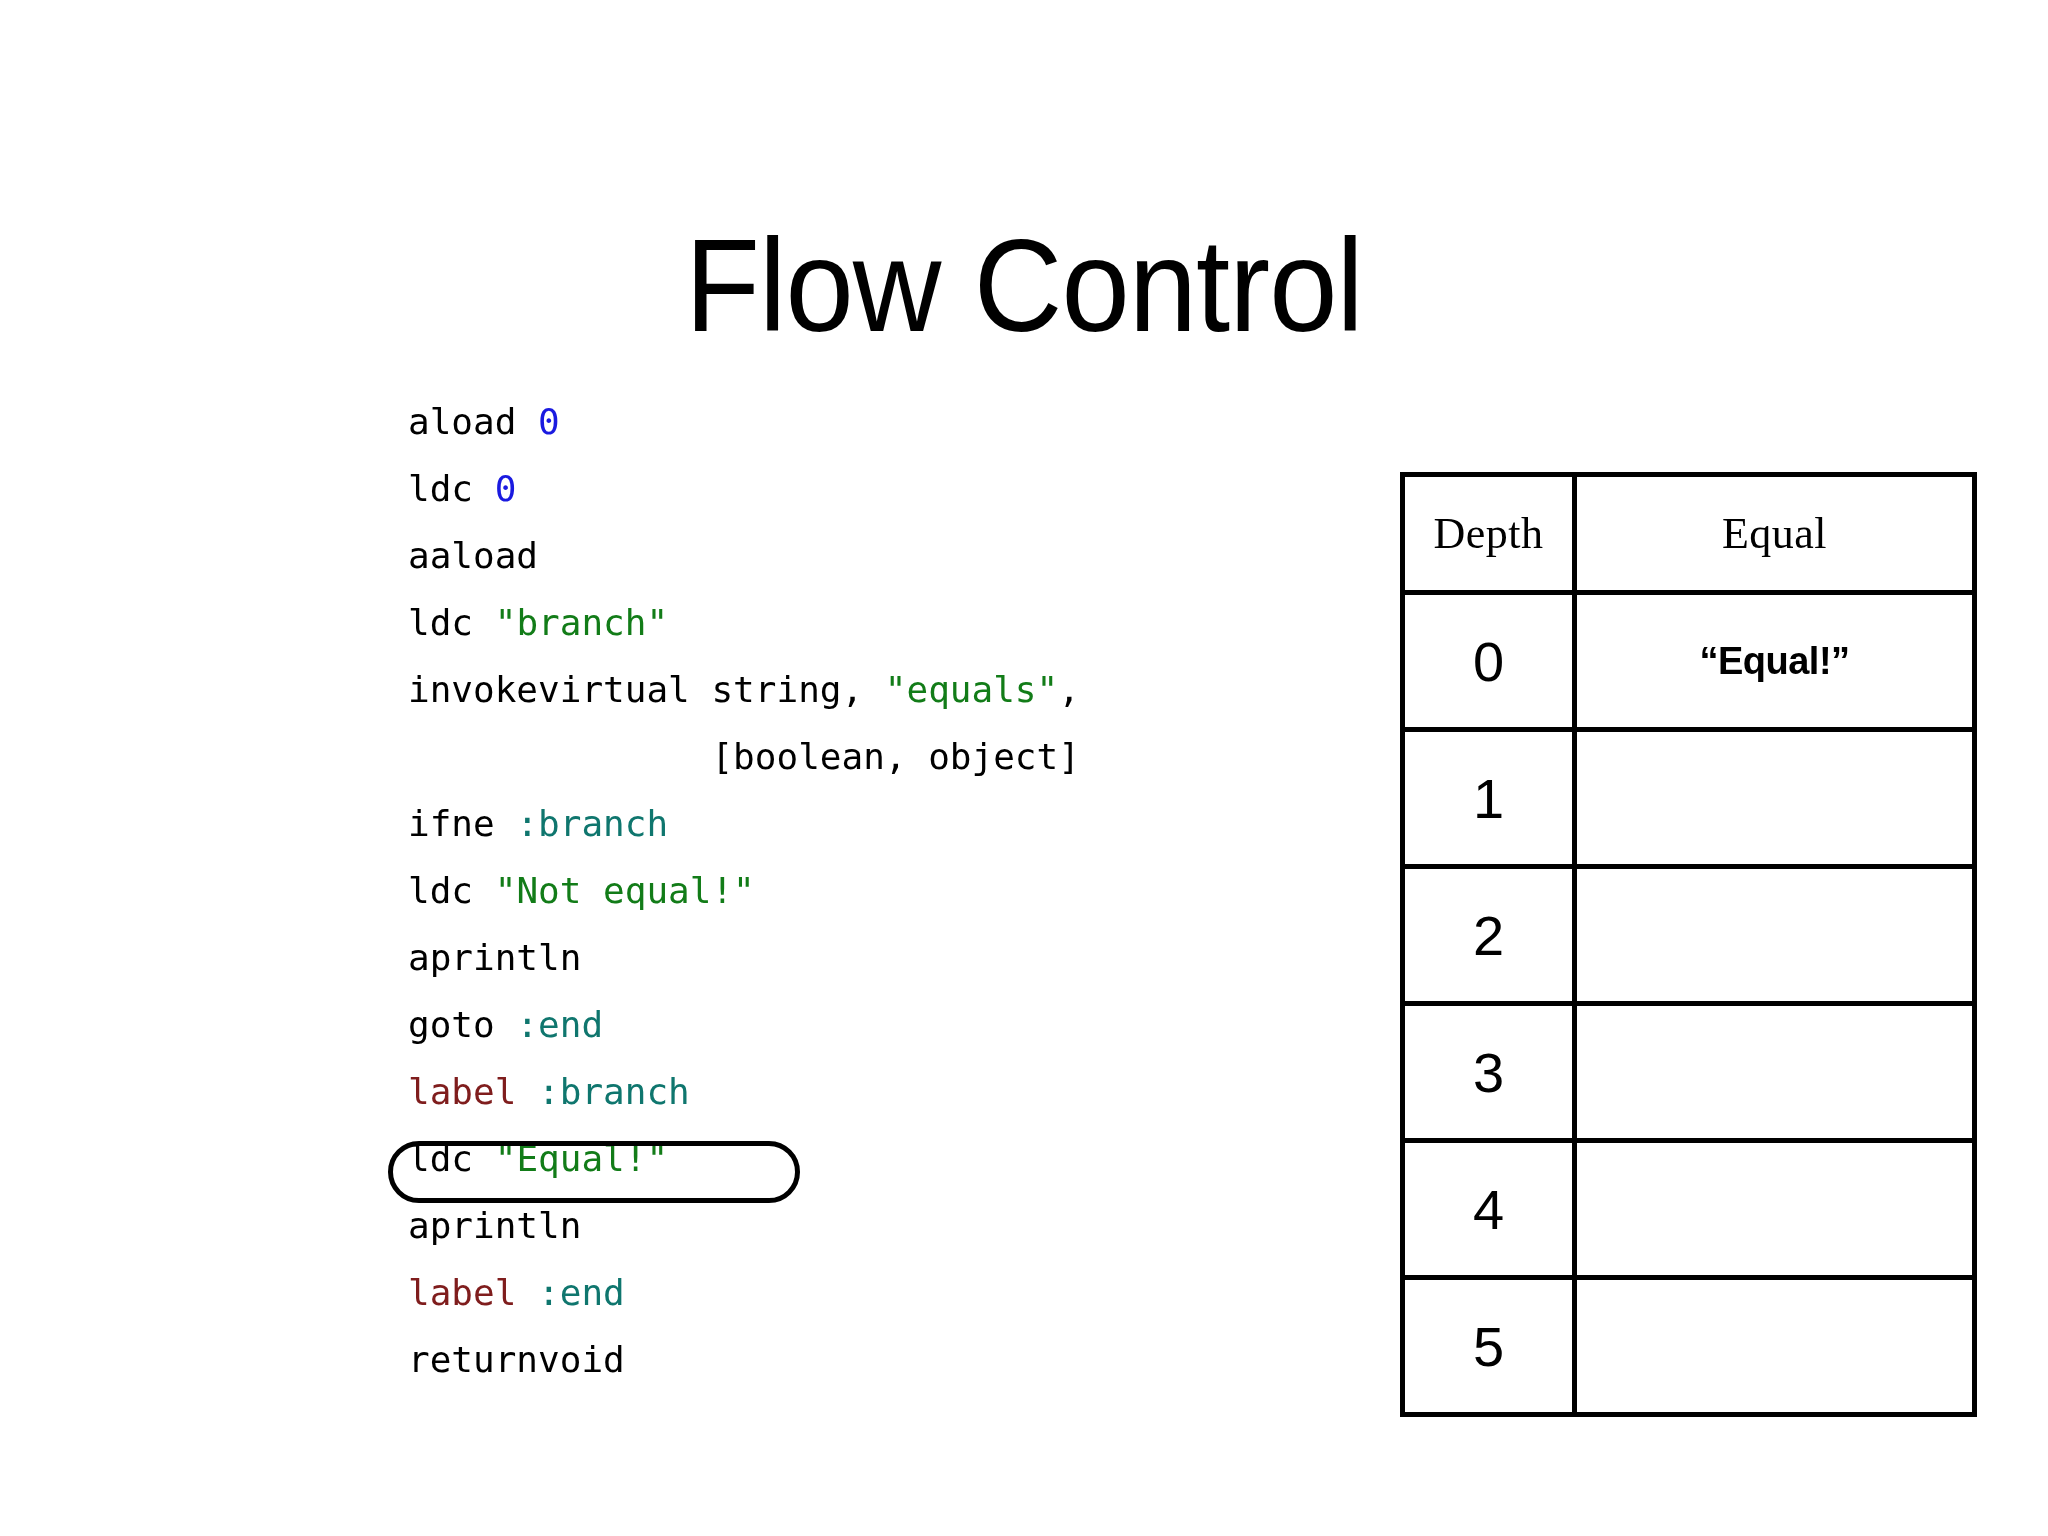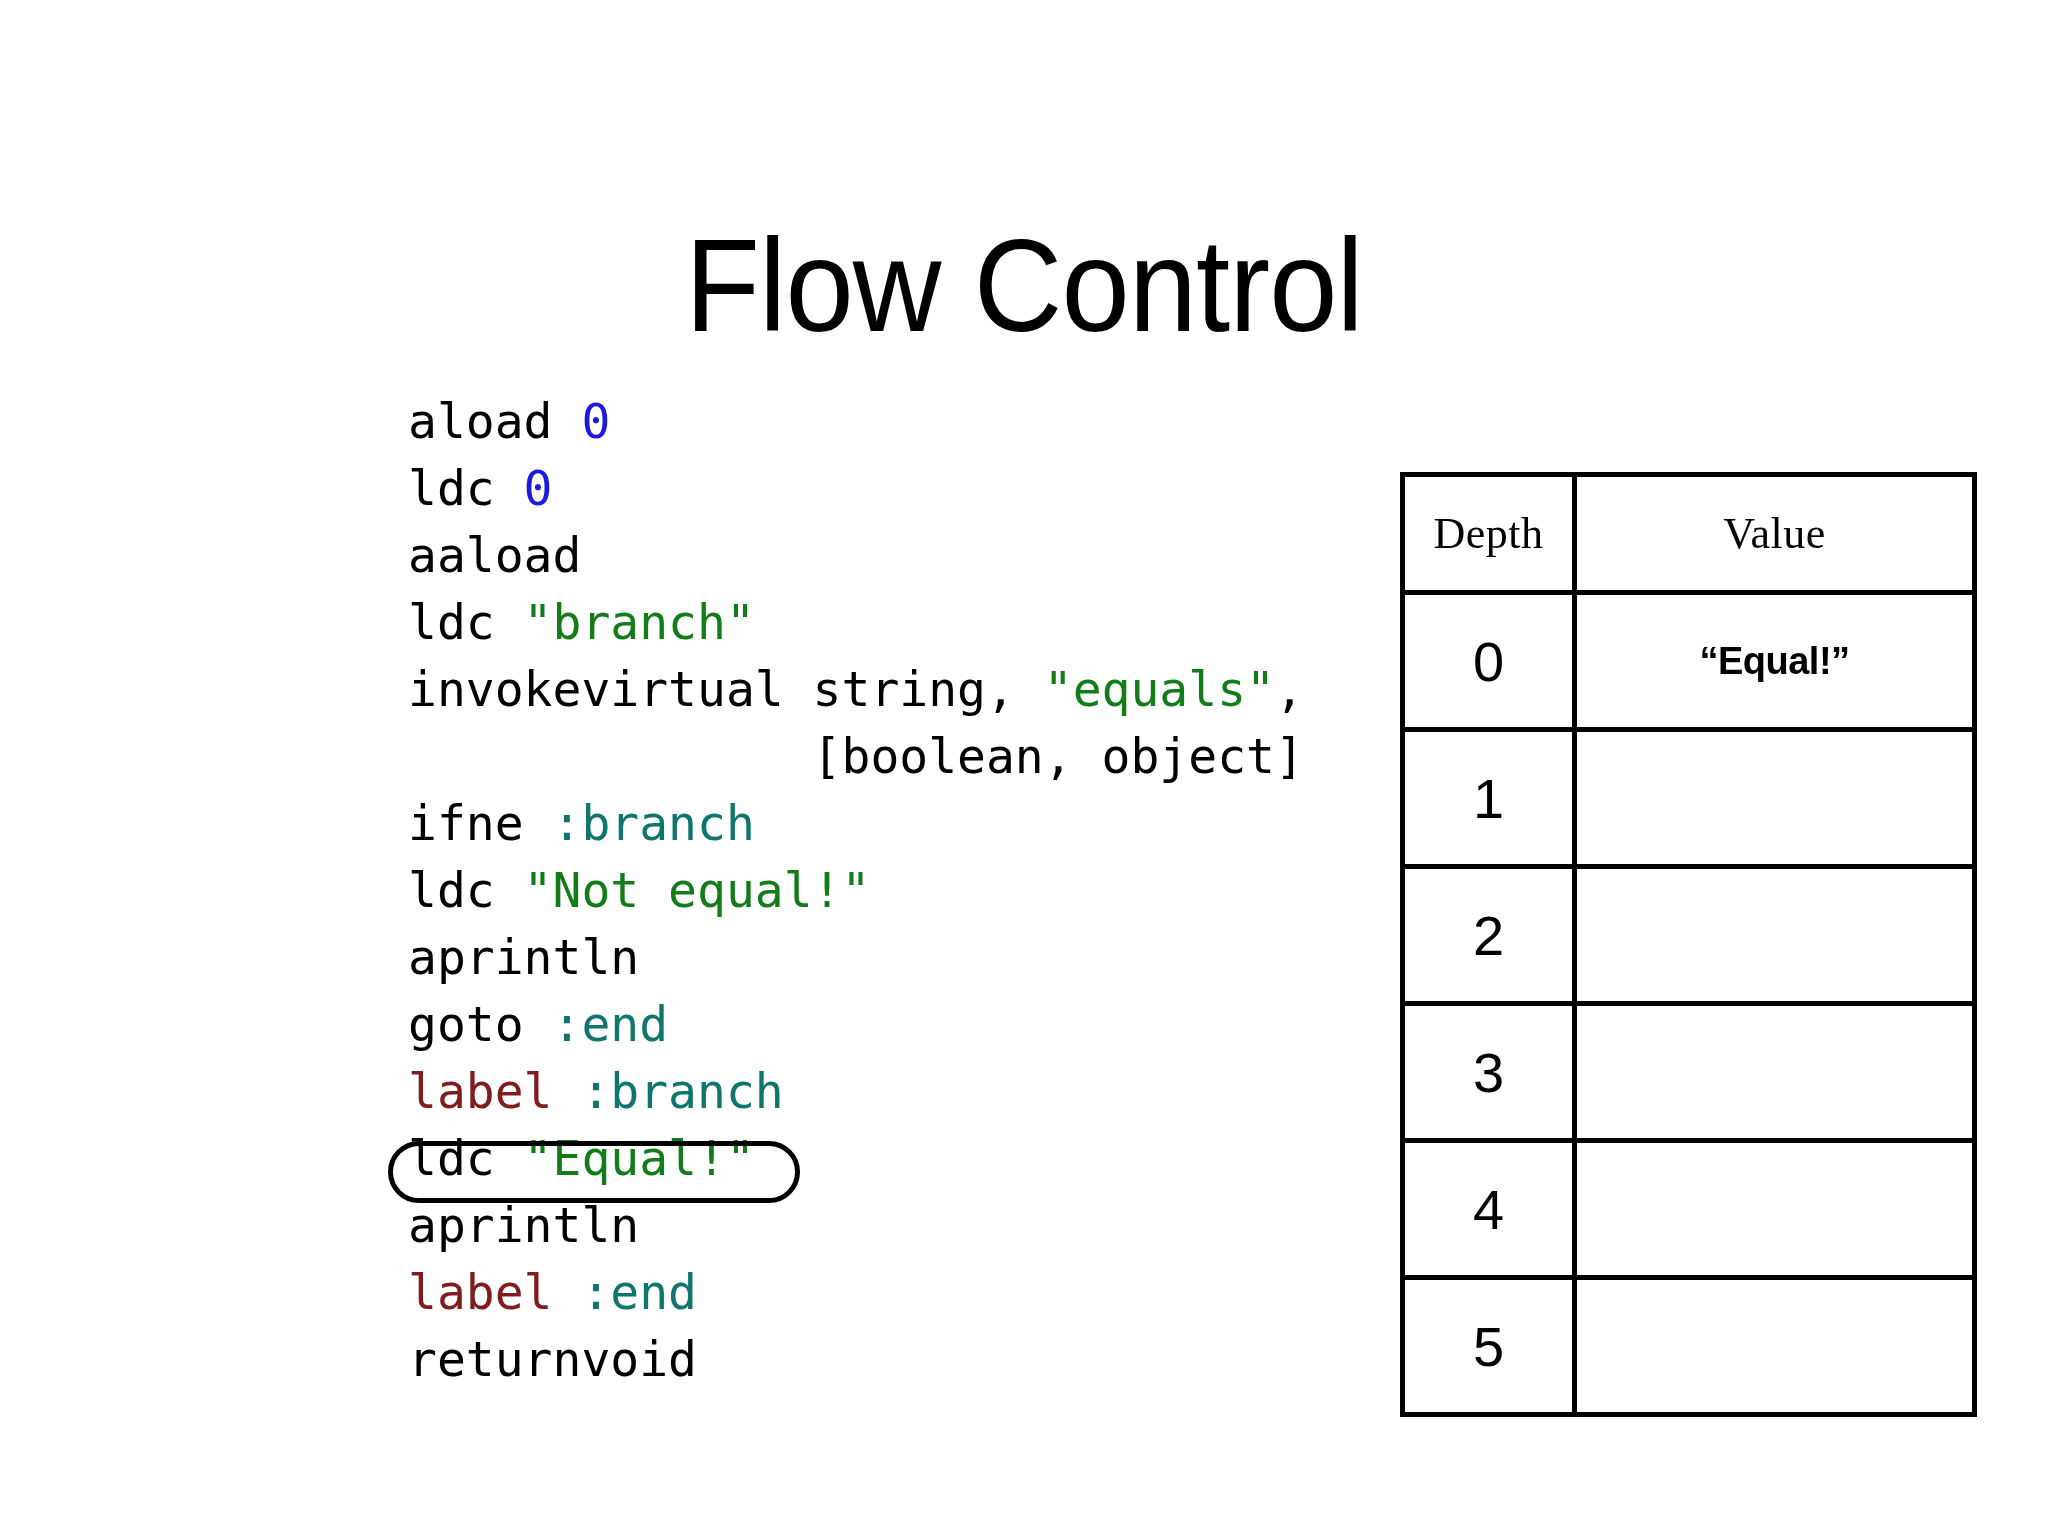--- a/index.html
+++ b/index.html
@@ -32,21 +32,21 @@
     transform: scaleX(0.93);
     transform-origin: center top;
   }
 
   
   #code-block {
     position: absolute;
     left: 408px;
     top: 388px;
     font-family: "DejaVu Sans Mono", "Liberation Mono", monospace;
-    font-size: 48px;
+    font-size: 36px;
     line-height: 67px;
     color: #000000;
     white-space: pre;
     letter-spacing: 0px;
   }
   #code-block .code-line {
     white-space: pre;
     height: 67px;
     position: relative;
   }
@@ -124,21 +124,21 @@
 <div id="highlight-pill"></div>
 
 <table id="stack-table">
   <colgroup>
     <col class="col-depth">
     <col class="col-value">
   </colgroup>
   <thead>
     <tr>
       <th>Depth</th>
-      <th>Value</th>
+      <th>Equal</th>
     </tr>
   </thead>
   <tbody id="stack-table-body">
       <tr>
         <td class="depth-cell">0</td>
         <td class="value-cell">“Equal!”</td>
       </tr>
       <tr>
         <td class="depth-cell">1</td>
         <td class="value-cell"></td>

